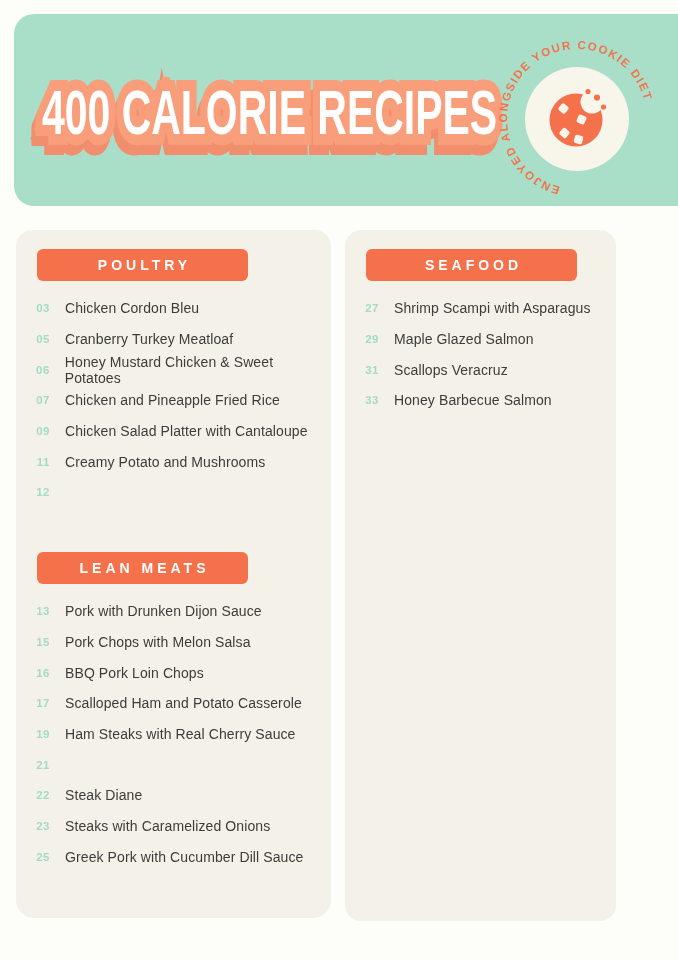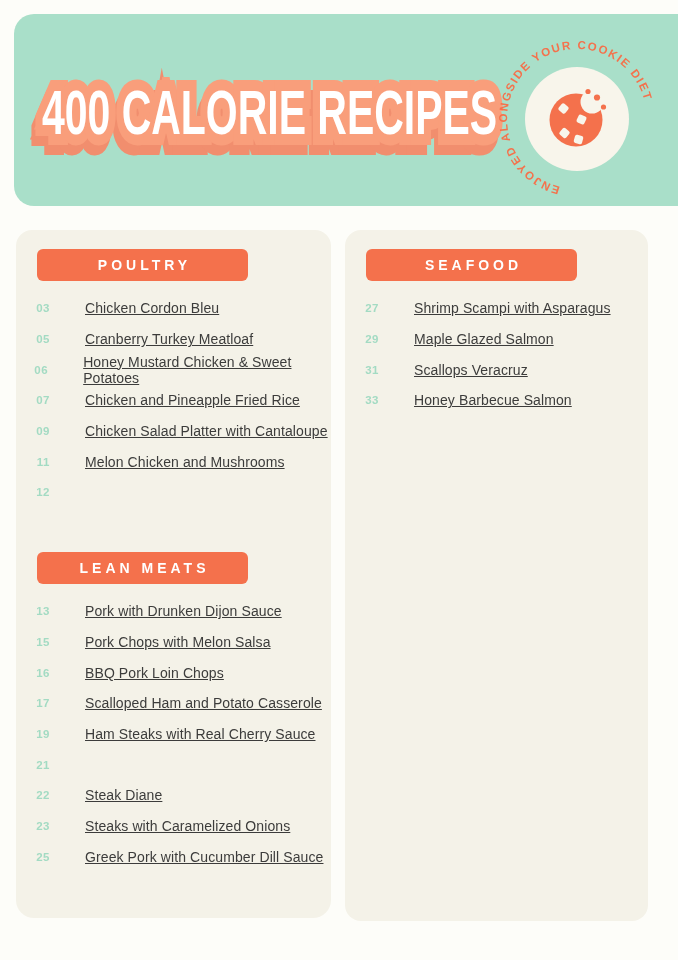--- a/index.html
+++ b/index.html
@@ -24,35 +24,35 @@
   .t-fill{transform:scaleX(0.65);color:#FFFFFF;}
   
   .badge{position:absolute;left:478px;top:20px;width:170px;height:170px;}
   .badge text{
     font-family:"Liberation Sans",sans-serif;font-weight:700;
     font-size:11.5px;letter-spacing:1.6px;fill:#F4724C;
   }
   
   .card{position:absolute;background:#F4F2E8;border-radius:16px;}
   #card-poultry{left:16px;top:230px;width:315px;height:352px;}
-  #card-seafood{left:345px;top:230px;width:271px;height:691px;padding-left:32px;}
+  #card-seafood{left:345px;top:230px;width:271px;height:691px;}
   #card-lean{left:16px;top:533px;width:315px;height:385px;border-radius:18px;}
   .pill{
     position:absolute;left:21px;top:19px;width:211px;height:32px;
     background:#F4714C;border-radius:6px;
     display:flex;align-items:center;justify-content:center;
   }
   .pill span{color:#FFFFFF;font-weight:700;font-size:14px;letter-spacing:4px;text-indent:4px;}
   .list{position:absolute;left:0;top:63px;right:0;}
-  .row{height:30.7px;display:flex;align-items:center;gap:20px;}
+  .row{height:30.7px;display:flex;align-items:center;}
   .num{
     width:24px;margin-left:10px;text-align:right;
     color:#A3DBC3;font-weight:700;font-size:11.5px;letter-spacing:0.5px;
   }
-  .label{margin-left:15px;color:#3C3C3B;font-size:14px;letter-spacing:0.1px;text-decoration:underline;}
+  .label{margin-left:15px;color:#3C3C3B;font-size:14px;letter-spacing:0.1px;}
 </style>
 </head>
 <body>
 
 <div class="header">
   <div class="title">
     <span class="t-layer t-shadow">400 CALORIE RECIPES</span>
     <span class="t-layer t-outline">400 CALORIE RECIPES</span>
     <span class="t-layer t-fill">400 CALORIE RECIPES</span>
   </div>
@@ -97,21 +97,21 @@
     <div class="row">
         <span class="num">07</span>
         <span class="label">Chicken and Pineapple Fried Rice</span>
       </div>
     <div class="row">
         <span class="num">09</span>
         <span class="label">Chicken Salad Platter with Cantaloupe</span>
       </div>
     <div class="row">
         <span class="num">11</span>
-        <span class="label">Melon Chicken and Mushrooms</span>
+        <span class="label">Creamy Potato and Mushrooms</span>
       </div>
     <div class="row">
         <span class="num">12</span>
       </div>
   </div>
 </div>
 
 <div class="card" id="card-seafood">
   <div class="pill">
     <span>SEAFOOD</span>

